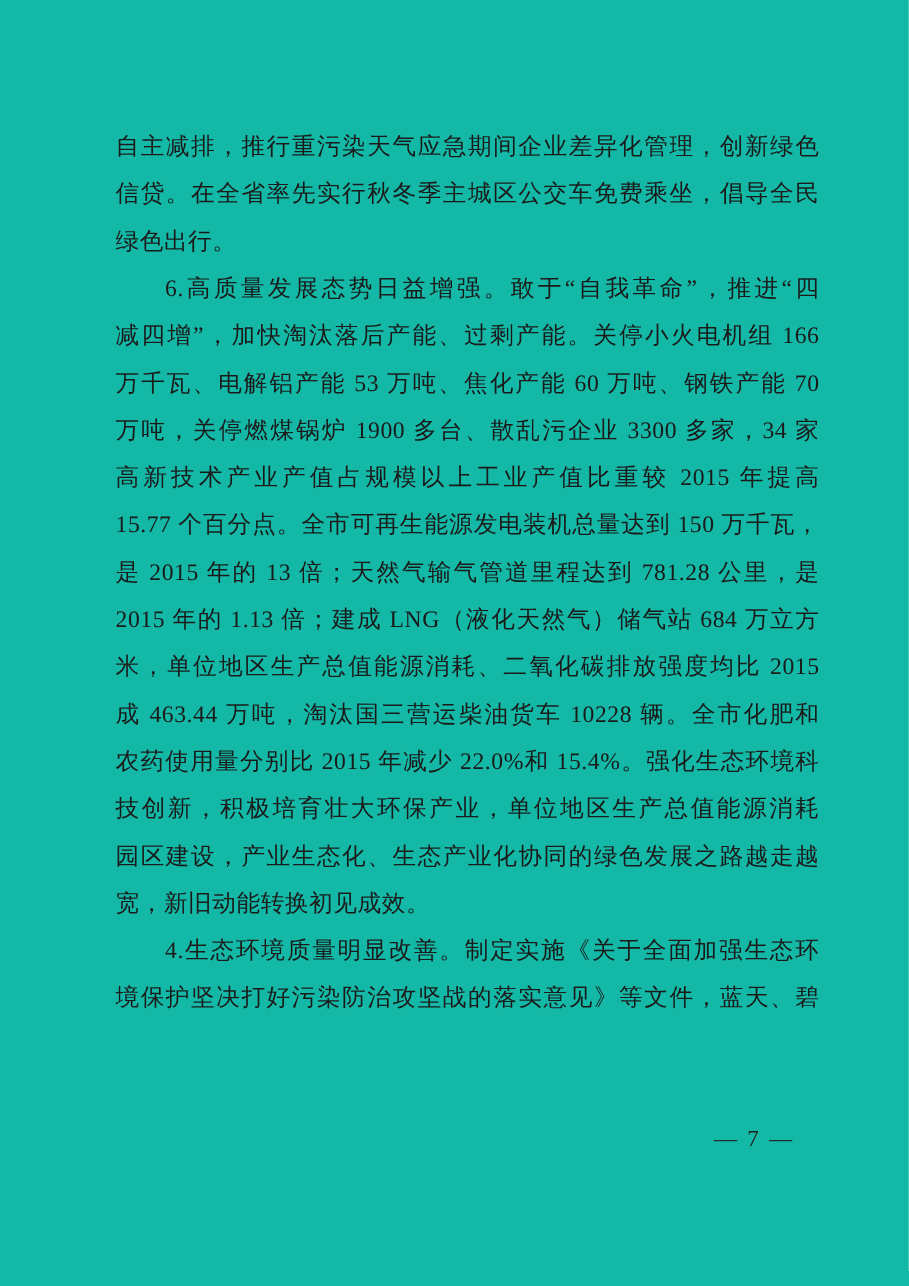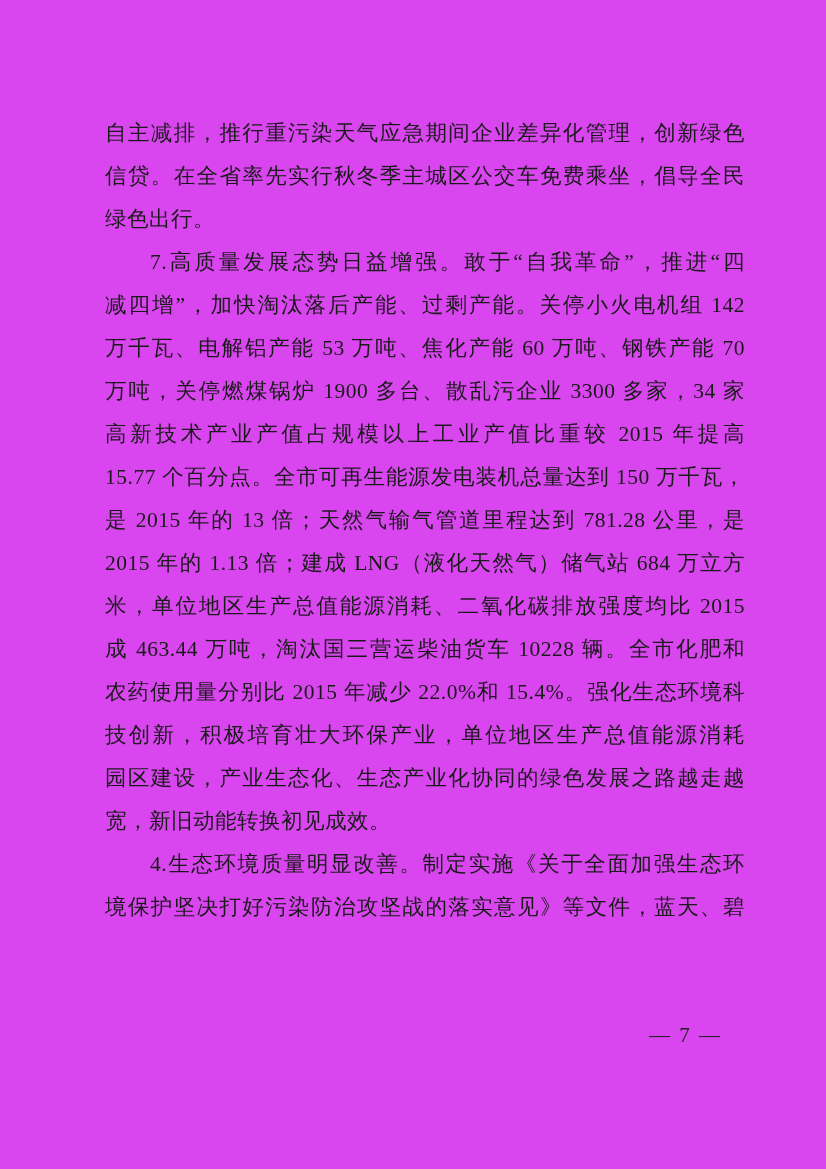--- a/index.html
+++ b/index.html
@@ -11,21 +11,21 @@
     height: 1169px;
     background: #ffffff;
     position: relative;
     overflow: hidden;
     font-family: "Liberation Serif", "DejaVu Serif", serif;
     color: #1a1a1a;
   }
   .page {
     position: absolute;
     inset: 0;
-    background: #d946ef;
+    background: #14b8a6;
   }
   .text-block {
     position: absolute;
     left: 105px;
     top: 112px;
     width: 640px;
   }
   .line {
     height: 43px;
     line-height: 43px;
@@ -63,22 +63,22 @@
 </style>
 </head>
 <body>
 
 <div class="page">
 
   <div class="text-block">
     <div class="line j">自主减排，推行重污染天气应急期间企业差异化管理，创新绿色</div>
     <div class="line j">信贷。在全省率先实行秋冬季主城区公交车免费乘坐，倡导全民</div>
     <div class="line s">绿色出行。</div>
-    <div class="line j i">7.高质量发展态势日益增强。敢于“自我革命”，推进“四</div>
-    <div class="line j">减四增”，加快淘汰落后产能、过剩产能。关停小火电机组 142</div>
+    <div class="line j i">6.高质量发展态势日益增强。敢于“自我革命”，推进“四</div>
+    <div class="line j">减四增”，加快淘汰落后产能、过剩产能。关停小火电机组 166</div>
     <div class="line j">万千瓦、电解铝产能 53 万吨、焦化产能 60 万吨、钢铁产能 70</div>
     <div class="line j">万吨，关停燃煤锅炉 1900 多台、散乱污企业 3300 多家，34 家</div>
     <div class="line j">高新技术产业产值占规模以上工业产值比重较 2015 年提高</div>
     <div class="line j">15.77 个百分点。全市可再生能源发电装机总量达到 150 万千瓦，</div>
     <div class="line j">是 2015 年的 13 倍；天然气输气管道里程达到 781.28 公里，是</div>
     <div class="line j">2015 年的 1.13 倍；建成 LNG（液化天然气）储气站 684 万立方</div>
     <div class="line j">米，单位地区生产总值能源消耗、二氧化碳排放强度均比 2015</div>
     <div class="line j">成 463.44 万吨，淘汰国三营运柴油货车 10228 辆。全市化肥和</div>
     <div class="line j">农药使用量分别比 2015 年减少 22.0%和 15.4%。强化生态环境科</div>
     <div class="line j">技创新，积极培育壮大环保产业，单位地区生产总值能源消耗</div>

